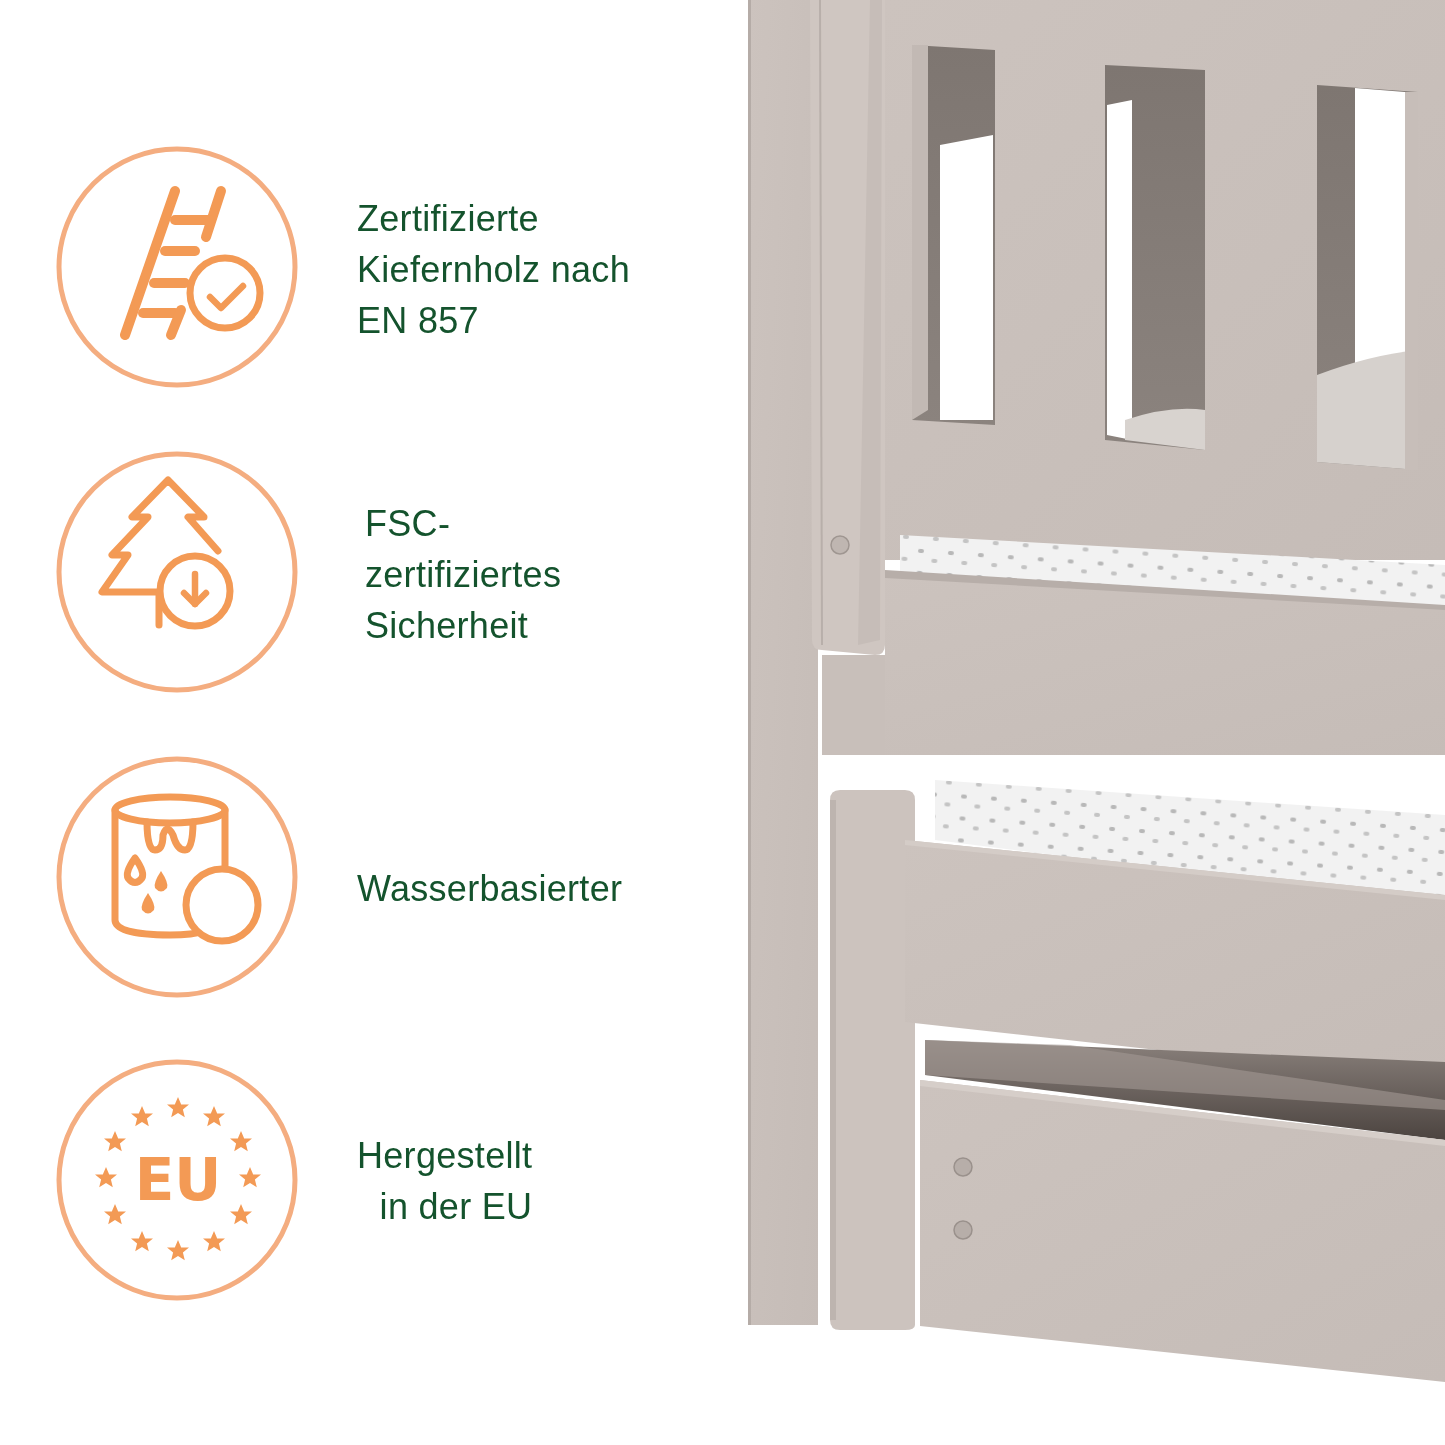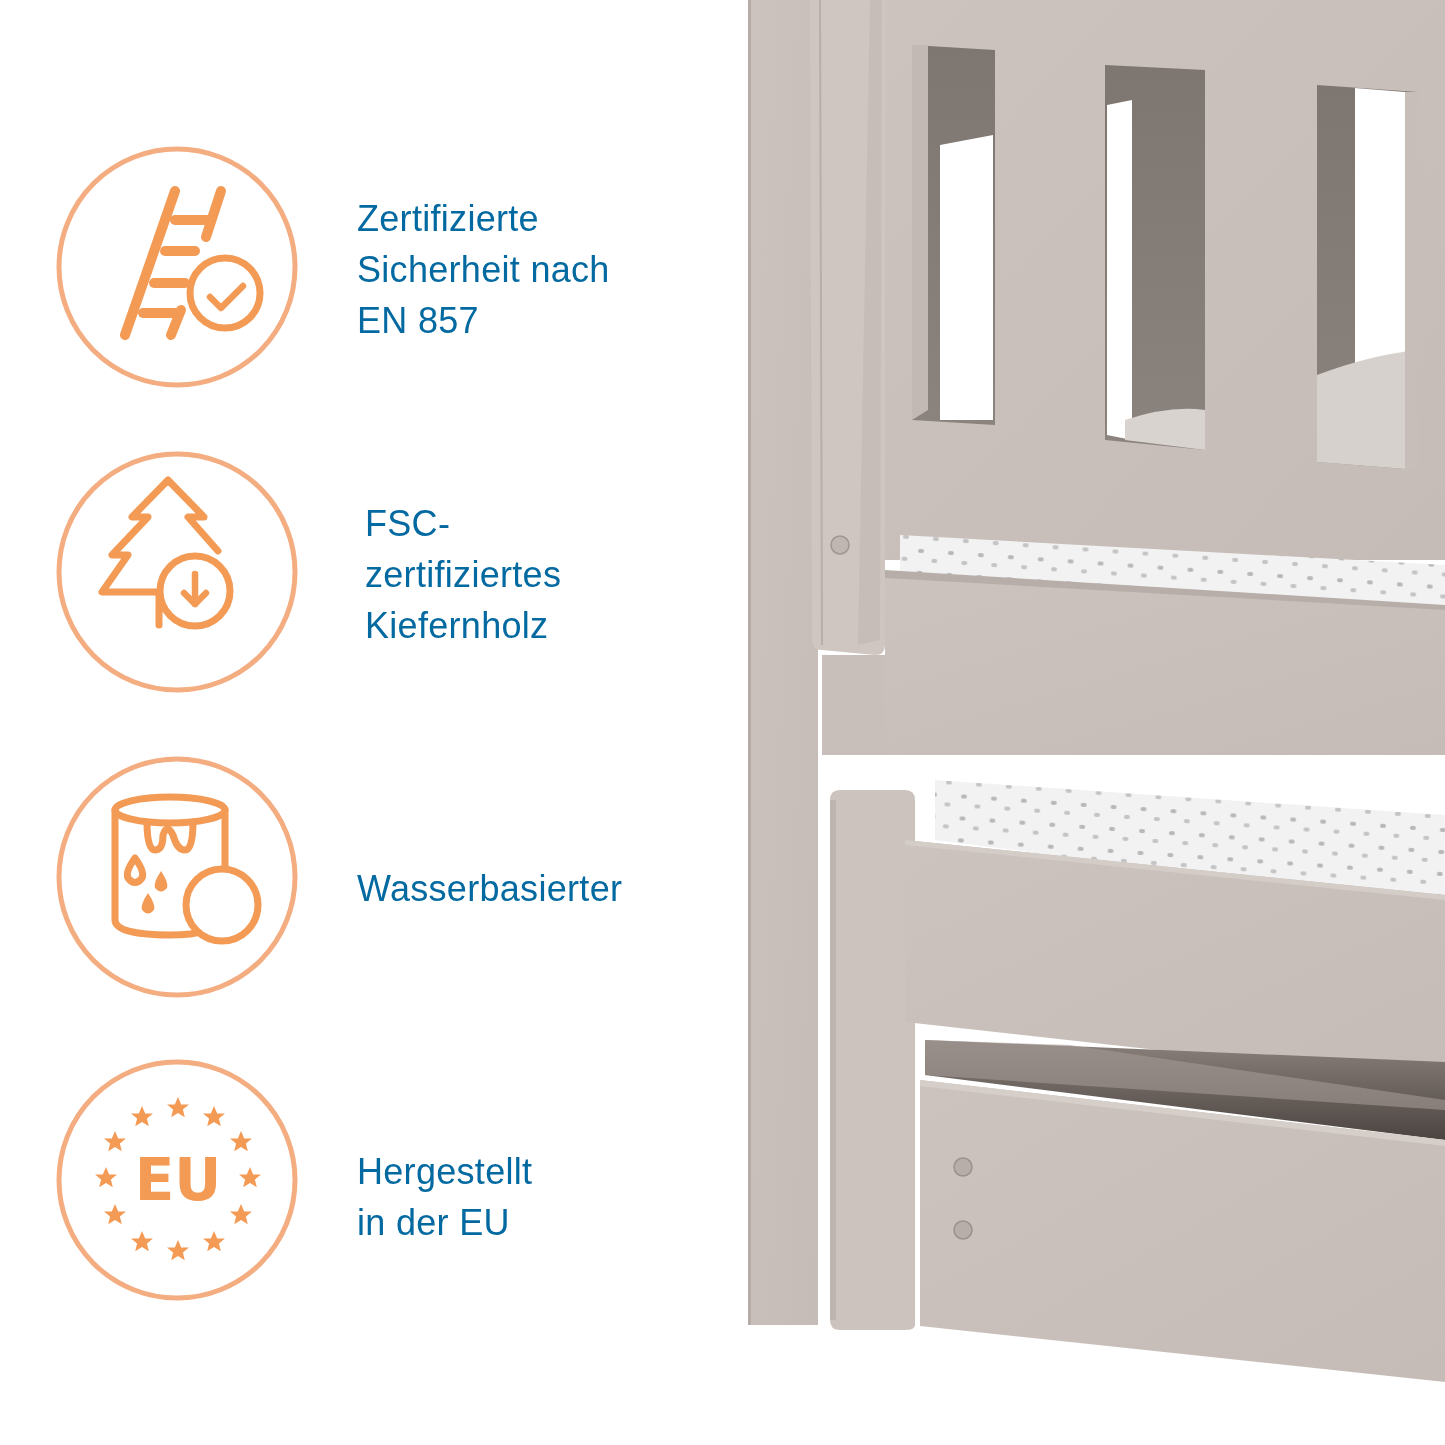--- a/index.html
+++ b/index.html
@@ -4,21 +4,21 @@
 <style>
   * { margin: 0; padding: 0; box-sizing: border-box; }
   html, body { width: 1445px; height: 1445px; background: #ffffff; overflow: hidden; }
   body { position: relative; font-family: "Liberation Sans", "DejaVu Sans", sans-serif; }
 
   .feature { position: absolute; left: 0; width: 740px; height: 260px; }
   .badge { position: absolute; left: 55px; top: 0; width: 244px; height: 244px; text-align: right; }
   .badge svg { width: 244px; height: 244px; display: block; }
   .label {
     position: absolute; left: 357px;
-    font-size: 36px; line-height: 51px; color: #0369a1;
+    font-size: 36px; line-height: 51px; color: #14532d;
     letter-spacing: 0.3px; font-weight: 400;
   }
   .label span { display: block; white-space: nowrap; }
 
   .product { position: absolute; left: 740px; top: 0; width: 705px; height: 1445px; }
   .product svg { width: 705px; height: 1445px; display: block; }
 </style>
 </head>
 <body>
 
@@ -34,21 +34,21 @@
         <line x1="99" y1="138" x2="130" y2="138"></line>
         <line x1="88" y1="168" x2="120" y2="168"></line>
         <line x1="116" y1="190" x2="126" y2="165"></line>
       </g>
       <circle cx="170" cy="148" r="35" stroke="#F39A55" stroke-width="7" fill="#fff"></circle>
       <polyline points="155,152 166,163 188,141" stroke="#F39A55" stroke-width="6.5" stroke-linecap="round" stroke-linejoin="round" fill="none"></polyline>
     </svg>
   </div>
   <div class="label" style="top:48px;">
     <span>Zertifizierte</span>
-    <span>Sicherheit nach</span>
+    <span>Kiefernholz nach</span>
     <span>EN 857</span>
   </div>
 </div>
 
 <div class="feature" style="top:450px;">
   <div class="badge">
     <svg viewBox="0 0 244 244" fill="none">
       <circle cx="122" cy="122" r="118" stroke="#F4AD80" stroke-width="5"></circle>
       <g stroke="#F39A55" stroke-width="7" stroke-linecap="round" stroke-linejoin="round" fill="none">
         <polyline points="163,101 133,67 149,67 113,30 77,67 93,67 57,105 73,105 47,142 108,142"></polyline>
@@ -57,21 +57,21 @@
       <circle cx="140" cy="141" r="35" stroke="#F39A55" stroke-width="7" fill="#fff"></circle>
       <g stroke="#F39A55" stroke-width="6.5" stroke-linecap="round" stroke-linejoin="round" fill="none">
         <line x1="140" y1="124" x2="140" y2="154"></line>
         <polyline points="129,143 140,154 151,143"></polyline>
       </g>
     </svg>
   </div>
   <div class="label" style="top:48px;margin-left:8px;">
     <span>FSC-</span>
     <span>zertifiziertes</span>
-    <span>Kiefernholz</span>
+    <span>Sicherheit</span>
   </div>
 </div>
 
 <div class="feature" style="top:755px;">
   <div class="badge">
     <svg viewBox="0 0 244 244" fill="none">
       <circle cx="122" cy="122" r="118" stroke="#F4AD80" stroke-width="5"></circle>
       <g stroke="#F39A55" stroke-width="7" stroke-linecap="round" stroke-linejoin="round" fill="none">
         <ellipse cx="115" cy="55" rx="55" ry="13"></ellipse>
         <path d="M60 55 L60 165 Q60 180 115 180 Q138 180 150 176"></path>
@@ -106,21 +106,21 @@
       <use href="#star" x="159" y="184"></use>
       <use href="#star" x="123" y="193"></use>
       <use href="#star" x="87" y="184"></use>
       <use href="#star" x="60" y="157"></use>
       <use href="#star" x="51" y="120"></use>
       <use href="#star" x="60" y="84"></use>
       <use href="#star" x="87" y="59"></use>
       <text x="123" y="142" text-anchor="middle" font-family="DejaVu Sans, sans-serif" font-weight="bold" font-size="58" fill="#F39A55">EU</text>
     </svg>
   </div>
-  <div class="label" style="top:88px;">
+  <div class="label" style="top:72px;text-align:right;">
     <span>Hergestellt</span>
     <span>in der EU</span>
   </div>
 </div>
 
 <div class="product">
   <svg viewBox="0 0 705 1445" preserveAspectRatio="none">
     <defs>
       <linearGradient id="paint" x1="0" y1="0" x2="1" y2="1">
         <stop offset="0" stop-color="#CCC3BE"></stop>

